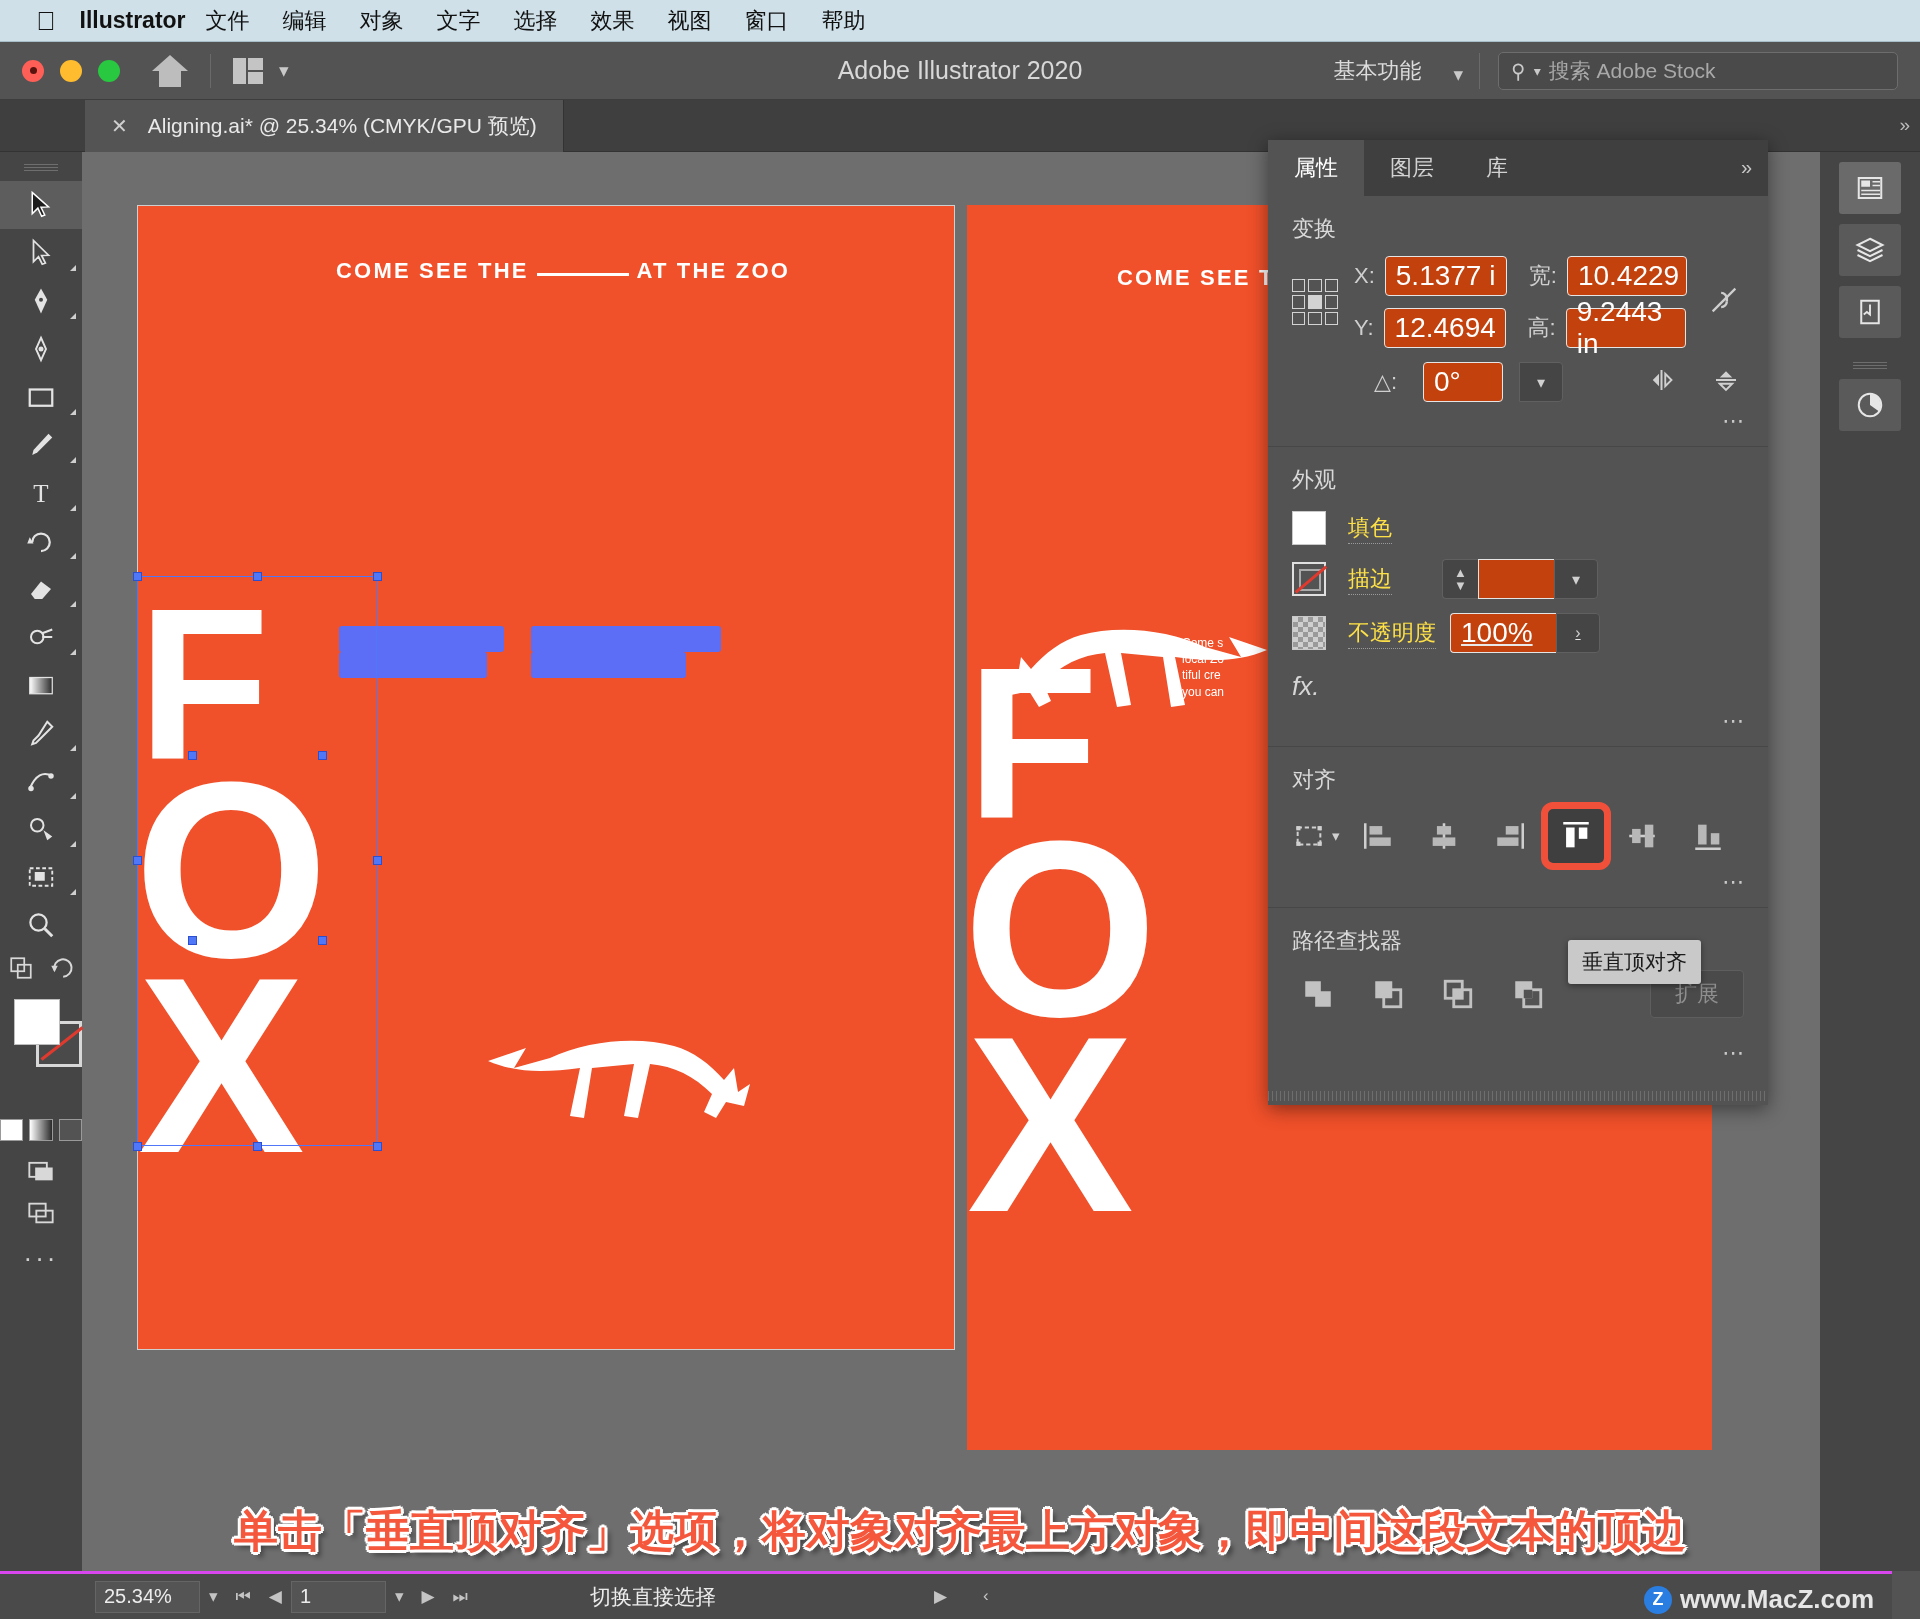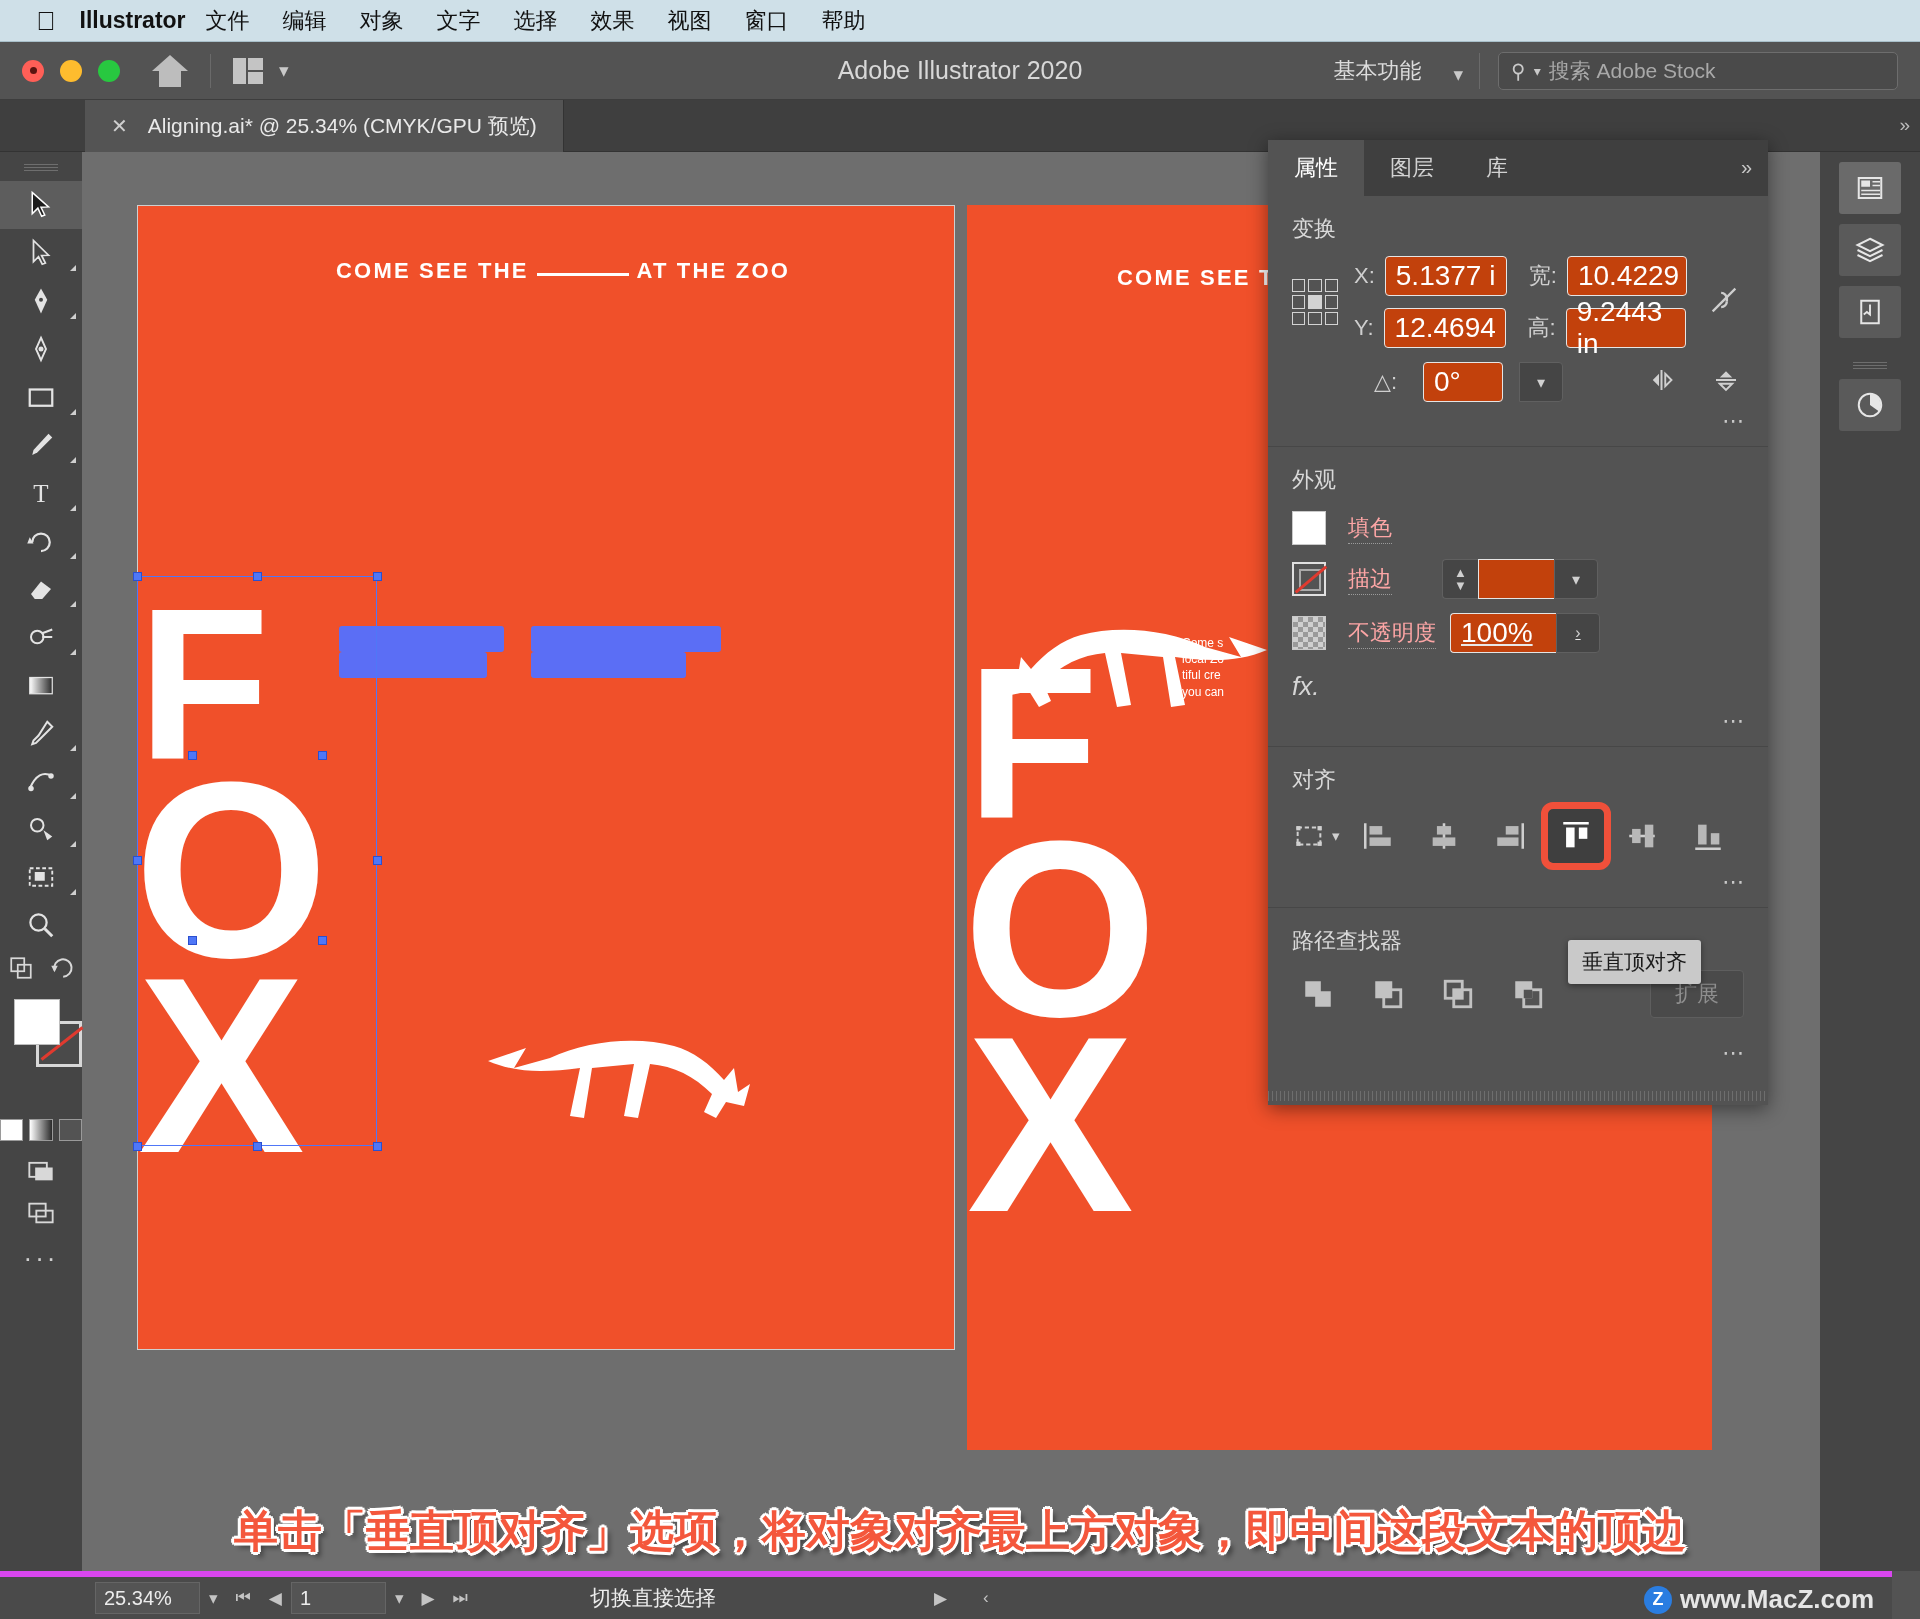--- a/index.html
+++ b/index.html
@@ -138,21 +138,21 @@
 
   .chip{ width:34px; height:34px; border:1px solid #c9c9c9; }
   .chip.white{ background:#fff;}
   .chip.none{ background:#535353; position:relative; border:2px solid #e0e0e0;}
   .chip.none::before{content:"";position:absolute;left:5px;top:5px;width:18px;height:18px;border:2px solid #aaa;}
   .chip.none::after{content:"";position:absolute;left:-3px;top:14px;width:40px;height:3px;background:#e03a2f;transform:rotate(-40deg);}
   .chip.checker{ background:
       linear-gradient(45deg,#9a9a9a 25%,transparent 25%,transparent 75%,#9a9a9a 75%),
       linear-gradient(45deg,#9a9a9a 25%,#cfcfcf 25%,#cfcfcf 75%,#9a9a9a 75%);
       background-size:10px 10px; background-position:0 0,5px 5px;}
-  .aplabel{ color:#fca5a5; font-size:22px; margin-left:22px; border-bottom:1px dotted #9a9a9a;}
+  .aplabel{ color:#fde047; font-size:22px; margin-left:22px; border-bottom:1px dotted #9a9a9a;}
 
   .alignbtn{ width:56px; height:54px; display:flex; align-items:center; justify-content:center; position:relative;}
   .alignbtn.highlight{ background:#3f3f3f; border-radius:5px; outline:7px solid #f0503a; }
   #tooltip{ position:absolute; left:300px; top:800px; background:#c9c9c9; color:#1b1b1b;
     font-size:21px; padding:8px 14px; border-radius:3px; white-space:nowrap; box-shadow:0 2px 6px rgba(0,0,0,.4);}
   .pfbtn{ width:52px; height:44px; display:flex; align-items:center; justify-content:center;}
   #expandbtn{ background:#4a4a4a; border:1px solid #5e5e5e; border-radius:4px; color:#8e8e8e;
     font-size:22px; padding:8px 24px; position:absolute; right:24px; }
   #props-grip{ position:absolute; bottom:4px; left:0; width:100%; height:10px;
     background:repeating-linear-gradient(to right,#6e6e6e 0 1px,transparent 1px 4px); background-size:100% 100%;
@@ -164,21 +164,21 @@
     font-size:44px; font-weight:bold; color:#f4573c; white-space:nowrap;
     font-family:"DejaVu Sans","Liberation Sans",sans-serif;
     text-shadow: 3px 0 0 #fff,-3px 0 0 #fff,0 3px 0 #fff,0 -3px 0 #fff,
                  2px 2px 0 #fff,-2px 2px 0 #fff,2px -2px 0 #fff,-2px -2px 0 #fff,
                  5px 5px 5px rgba(0,0,0,.45);
   }
 
   
   #statusbar{
     position:absolute; left:0; bottom:0; width:1892px; height:48px; background:#4a4a4a;
-    display:flex; align-items:center; z-index:60; border-top:6px solid #d946ef;
+    display:flex; align-items:center; z-index:60; border-top:3px solid #d946ef;
   }
   .sb-f{ background:#545454; border:1px solid #656565; height:32px; display:flex;
      align-items:center; padding:0 8px; color:#ececec; font-size:20px;}
   .sb-ico{ color:#c4c4c4; font-size:17px; padding:0 9px;}
   #sb-mode{ position:absolute; left:590px; color:#ececec; font-size:21px;}
   .hscroll{ position:absolute; left:1330px; bottom:52px; width:200px; height:14px; background:#8c8c8c; border-radius:7px;}
   #macz{ position:absolute; right:18px; bottom:4px; display:flex; align-items:center; gap:8px;
      color:#e6e6e6; font-size:26px; font-weight:bold;}
   #macz .zlogo{ width:28px;height:28px;border-radius:50%;background:#2a7de1;color:#fff;font-size:18px;
      display:flex;align-items:center;justify-content:center;}

